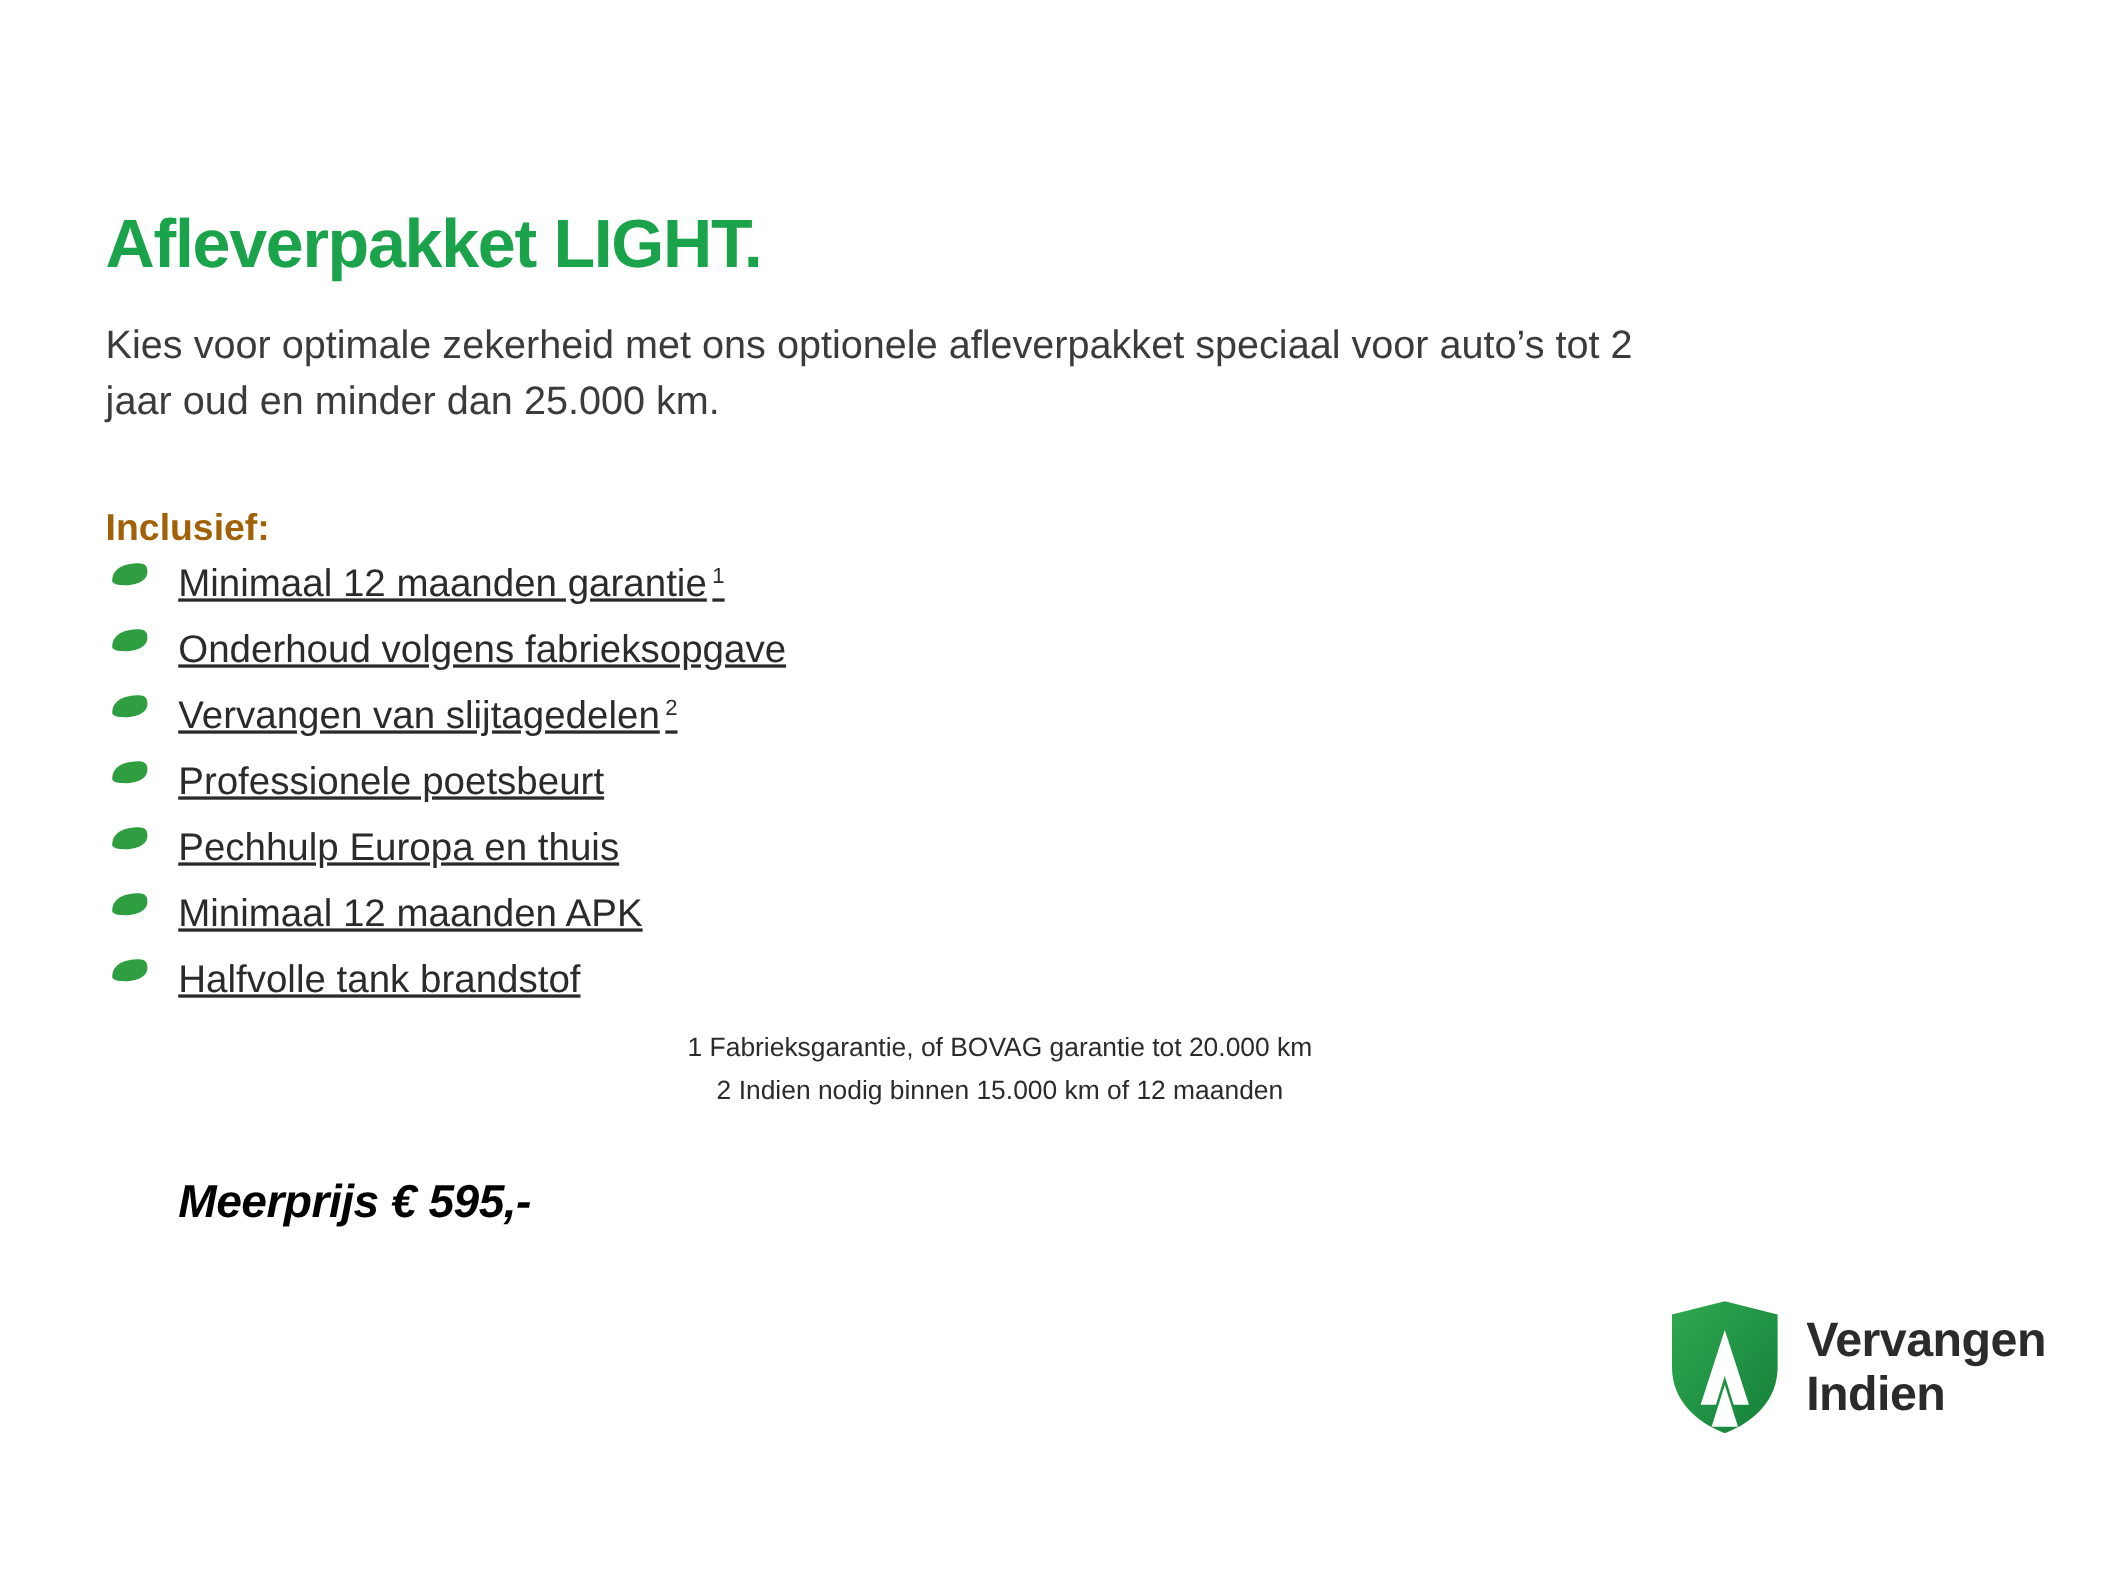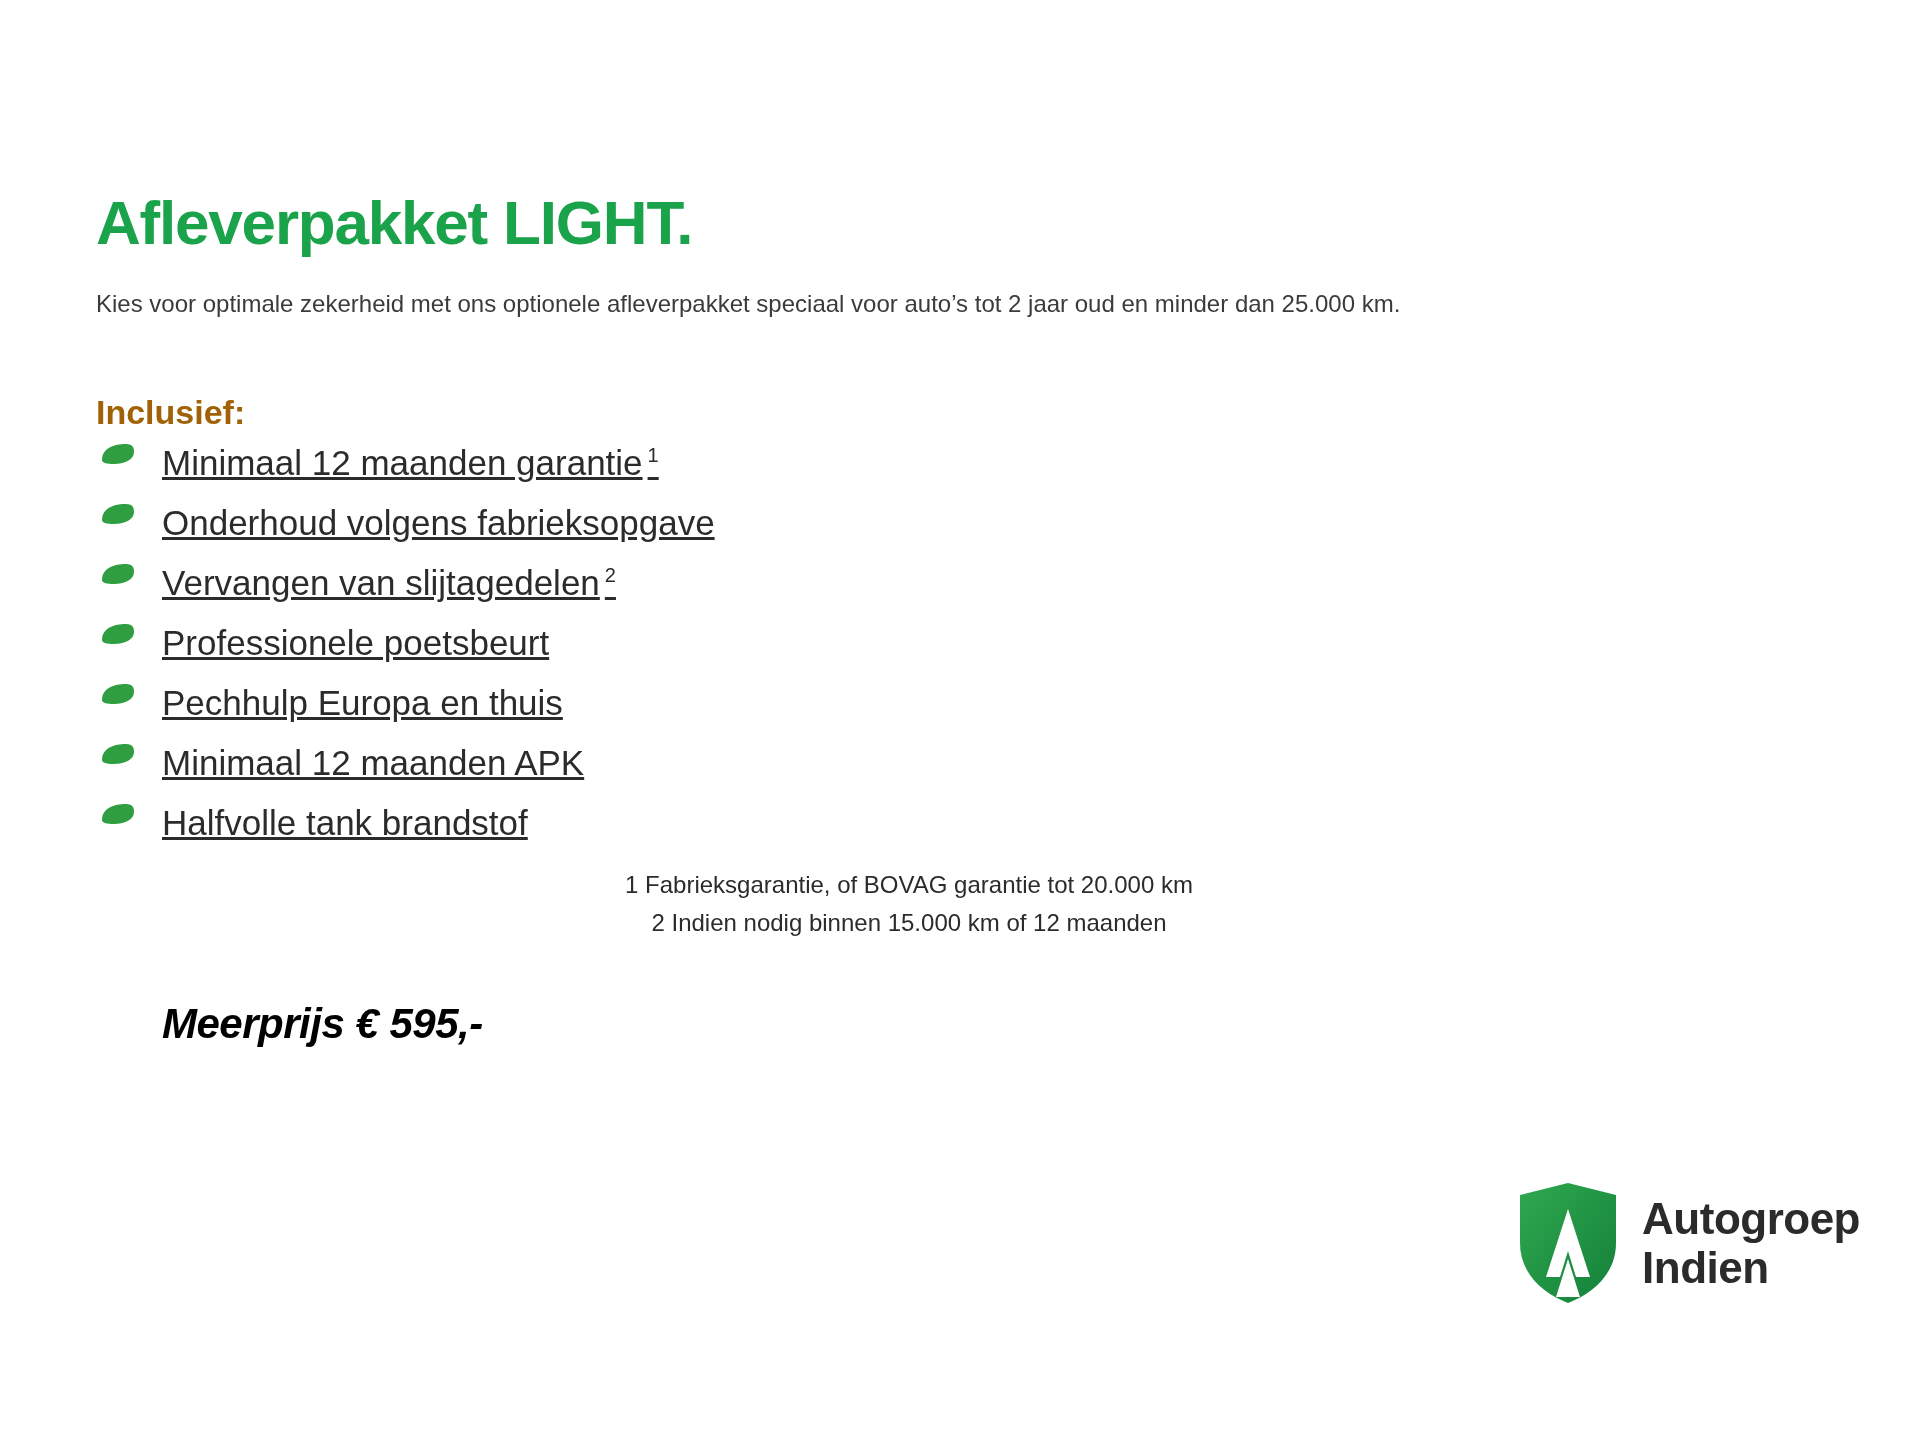--- a/index.html
+++ b/index.html
@@ -32,21 +32,21 @@
   }
   .headline {
     font-size: 62px;
     font-weight: bold;
     color: #1aa34a;
     letter-spacing: -1.2px;
     margin: 0 0 30px 0;
     line-height: 1.08;
   }
   .intro {
-    font-size: 24px;
+    font-size: 36px;
     line-height: 1.42;
     color: #3b3b3b;
     margin: 0;
     max-width: 1420px;
     font-weight: 400;
   }
   .inclusief {
     font-size: 34px;
     font-weight: bold;
     color: #a16207;
@@ -212,18 +212,18 @@
             <stop offset="0%" stop-color="#2fa84f"></stop>
             <stop offset="100%" stop-color="#14803a"></stop>
           </linearGradient>
         </defs>
         <path d="M52 2 L100 14 L100 62 C100 92 78 112 52 122 C26 112 4 92 4 62 L4 14 Z" fill="url(#shieldGrad)"></path>
         <path d="M52 28 L30 96 L44 96 L52 70 L60 96 L74 96 Z" fill="#ffffff"></path>
         <path d="M52 78 L40 116 L64 116 Z" fill="#ffffff"></path>
       </svg>
     </span>
     <span class="logo-text">
-      <span>Autogroep</span><br>
+      <span>Vervangen</span><br>
       <span>Indien</span>
     </span>
   </div>
 
 </div>
 
 </body></html>

